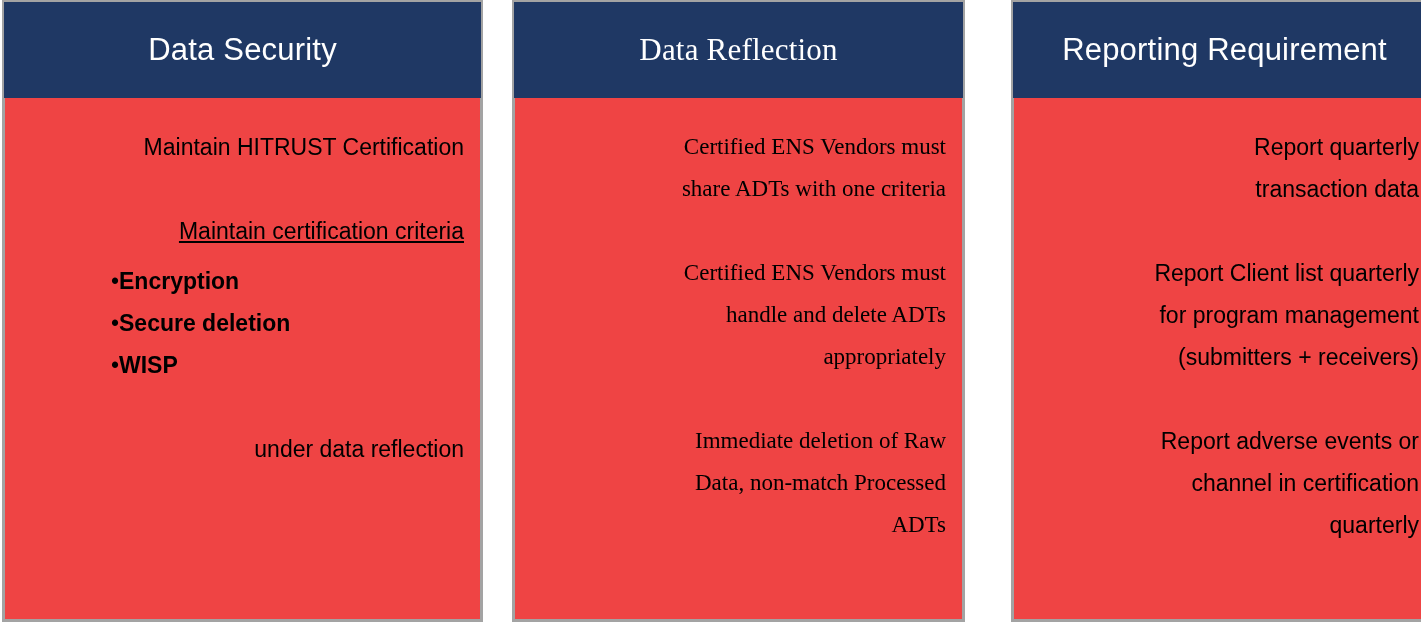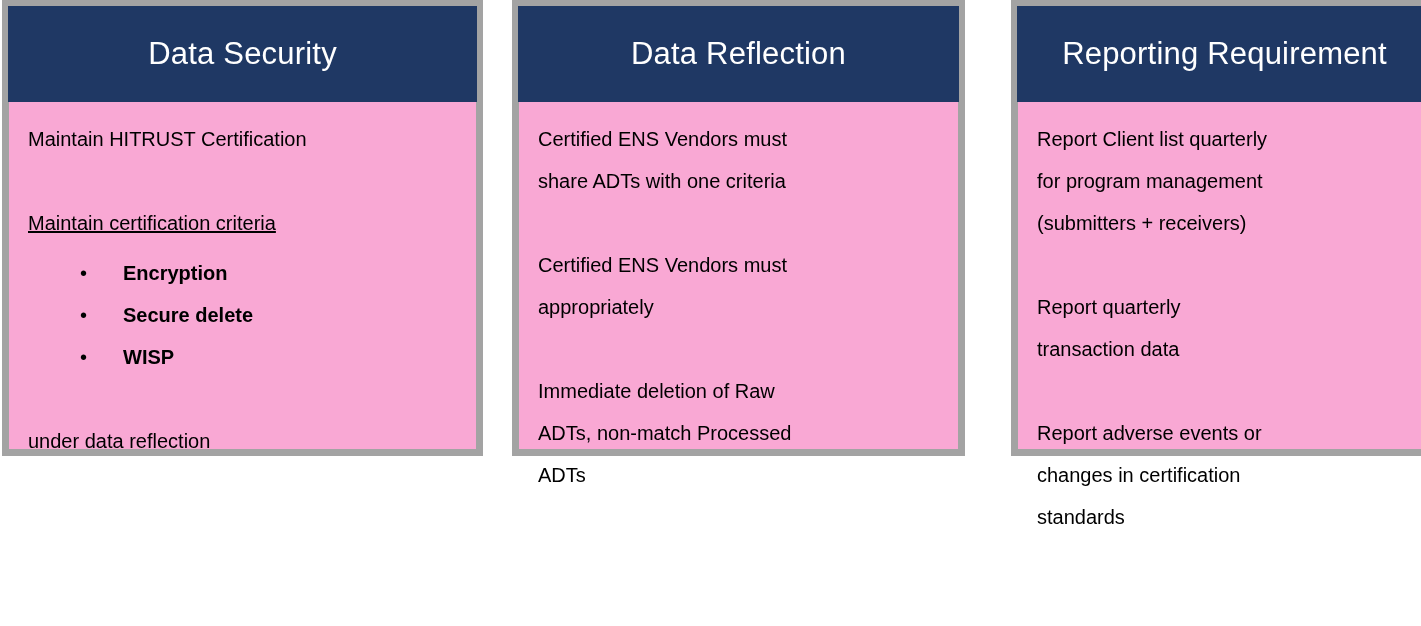--- a/index.html
+++ b/index.html
@@ -5,42 +5,43 @@
   html, body { margin: 0; padding: 0; }
   body {
     width: 1421px; height: 626px;
     background: #ffffff;
     font-family: "Liberation Sans", sans-serif;
     position: relative;
     overflow: hidden;
   }
   .card {
     position: absolute; top: 0;
-    height: 456px;
+    height: 622px;
     box-sizing: border-box;
-    border: 7px solid #a3a3a3;
-    background: #f9a8d4;
+    border: 3px solid #a3a3a3;
+    background: #ef4444;
   }
   .card-1 { left: 2px;   width: 481px; }
-  .card-2 { left: 512px; width: 453px; }
+  .card-2 { left: 512px; width: 453px; font-family: Liberation Serif, serif; }
   .card-3 { left: 991px; width: 427px; margin-left: 20px; }
   .card-header {
     height: 96px;
     margin: -1px -1px 0 -1px; 
     background: #1F3864;
     color: #ffffff;
     display: flex; align-items: center; justify-content: center;
     font-size: 31px;
     letter-spacing: 0.2px;
   }
   .card-body {
-    padding: 16px 16px 0 19px;
+    padding: 28px 16px 0 19px;
     color: #000000;
-    font-size: 20px;
+    font-size: 23px;
     line-height: 42px;
+    text-align: right;
   }
   .para { margin: 0 0 42px 0; }
   .para.tight { margin-bottom: 8px; text-decoration: underline; }
   .line { white-space: nowrap; }
   .bullets { margin: 0 0 42px 0; }
   .bullet-row { display: flex; margin-left: 52px; }
   .bullet-dot { width: 43px; flex: 0 0 43px; }
   .bullet-label { white-space: nowrap; font-weight: bold; }
 </style>
 </head>
@@ -59,21 +60,21 @@
       <div class="para tight">
         <div class="line">Maintain certification criteria</div>
       </div>
       <div class="bullets">
         <div class="bullet-row">
           <span class="bullet-dot">•</span>
           <span class="bullet-label">Encryption</span>
         </div>
         <div class="bullet-row">
           <span class="bullet-dot">•</span>
-          <span class="bullet-label">Secure delete</span>
+          <span class="bullet-label">Secure deletion</span>
         </div>
         <div class="bullet-row">
           <span class="bullet-dot">•</span>
           <span class="bullet-label">WISP</span>
         </div>
       </div>
       <div class="para">
         <div class="line">under data reflection</div>
       </div>
     </div>
@@ -83,45 +84,46 @@
     <header class="card-header">
       <span class="card-title">Data Reflection</span>
     </header>
     <div class="card-body">
       <div class="para">
         <div class="line">Certified ENS Vendors must</div>
         <div class="line">share ADTs with one criteria</div>
       </div>
       <div class="para">
         <div class="line">Certified ENS Vendors must</div>
+        <div class="line">handle and delete ADTs</div>
         <div class="line">appropriately</div>
       </div>
       <div class="para">
         <div class="line">Immediate deletion of Raw</div>
-        <div class="line">ADTs, non-match Processed</div>
+        <div class="line">Data, non-match Processed</div>
         <div class="line">ADTs</div>
       </div>
     </div>
   </section>
 
   <section class="card card-3">
     <header class="card-header">
       <span class="card-title">Reporting Requirement</span>
     </header>
     <div class="card-body">
       <div class="para">
+        <div class="line">Report quarterly</div>
+        <div class="line">transaction data</div>
+      </div>
+      <div class="para">
         <div class="line">Report Client list quarterly</div>
         <div class="line">for program management</div>
         <div class="line">(submitters + receivers)</div>
       </div>
       <div class="para">
-        <div class="line">Report quarterly</div>
-        <div class="line">transaction data</div>
-      </div>
-      <div class="para">
         <div class="line">Report adverse events or</div>
-        <div class="line">changes in certification</div>
-        <div class="line">standards</div>
+        <div class="line">channel in certification</div>
+        <div class="line">quarterly</div>
       </div>
     </div>
   </section>
 
 </div>
 
 </body></html>

